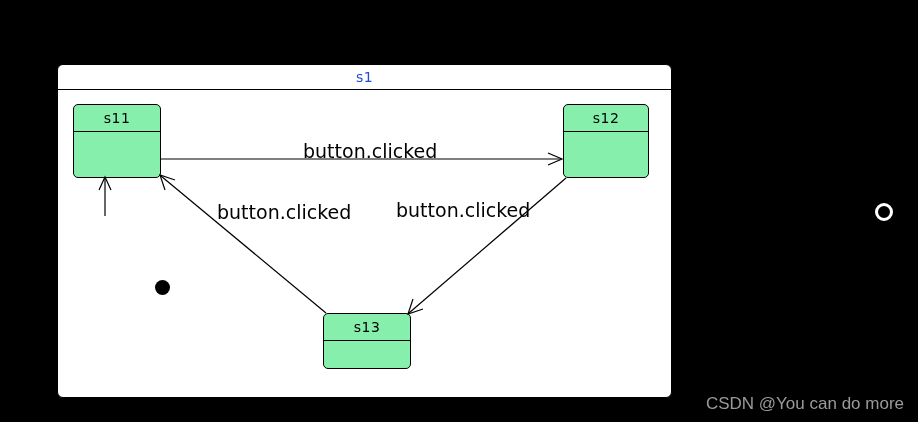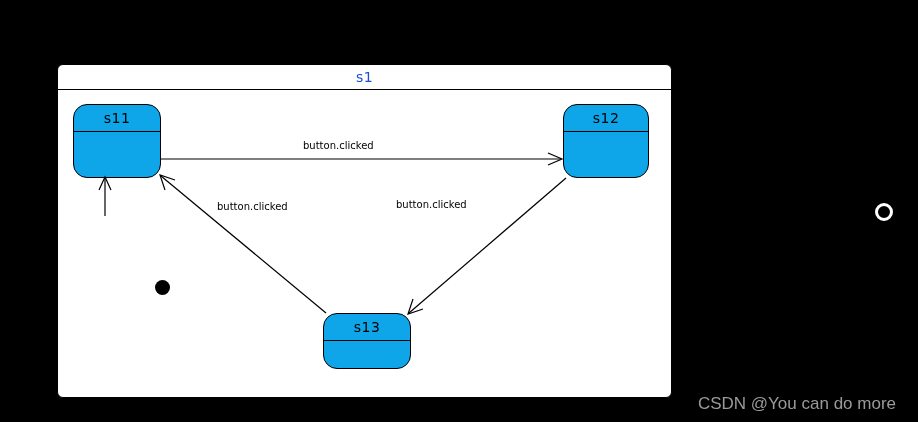--- a/index.html
+++ b/index.html
@@ -42,23 +42,23 @@
   }
   .composite-title {
     font-size: 14px;
     color: #1d4ed8;
     letter-spacing: 0.5px;
   }
 
   
   .state-box {
     position: absolute;
-    background: #0ea5e9;
+    background: #86efac;
     border: 1px solid #000000;
-    border-radius: 14px;
+    border-radius: 5px;
     box-sizing: border-box;
   }
   .state-name-band {
     position: absolute;
     left: 0;
     top: 0;
     width: 100%;
     height: 27px;
     border-bottom: 1px solid #000000;
     box-sizing: border-box;
@@ -90,21 +90,21 @@
   .edge-line {
     stroke: #000000;
     stroke-width: 1.2;
     fill: none;
   }
   .edge-head { stroke: #000000; stroke-width: 1.2; fill: none; }
 
   
   .edge-label {
     position: absolute;
-    font-size: 10px;
+    font-size: 19px;
     color: #000000;
     white-space: nowrap;
   }
   #label-s11-s12 { left: 303px; top: 140px; }
   #label-s13-s11 { left: 217px; top: 201px; }
   #label-s12-s13 { left: 396px; top: 199px; }
 
   
   .initial-state {
     position: absolute;
@@ -124,21 +124,21 @@
     width: 18px;
     height: 18px;
     border: 3px solid #ffffff;
     border-radius: 50%;
     box-sizing: border-box;
   }
 
   
   .watermark {
     position: absolute;
-    right: 22px;
+    right: 14px;
     bottom: 8px;
     font-size: 17px;
     color: #9a9a9a;
     font-family: "Liberation Sans", sans-serif;
     white-space: nowrap;
   }
 </style>
 </head>
 <body>
 

